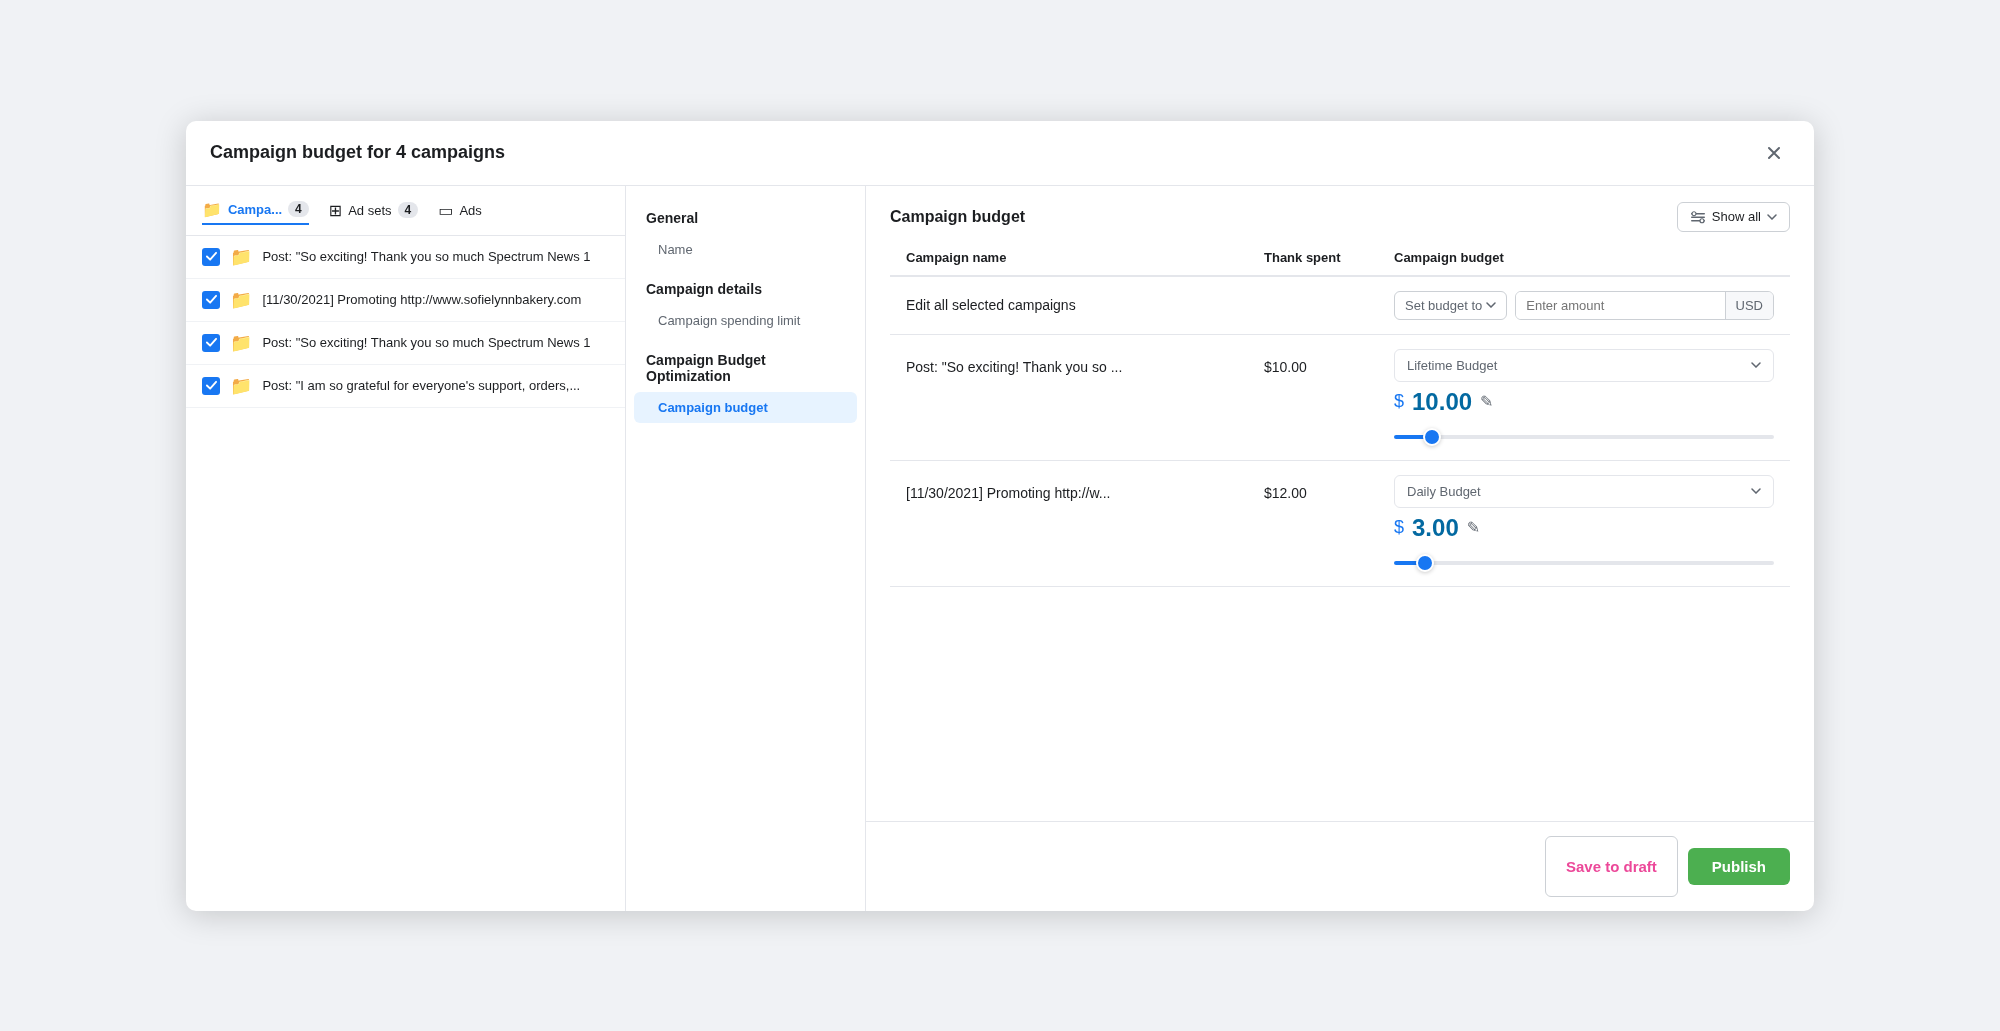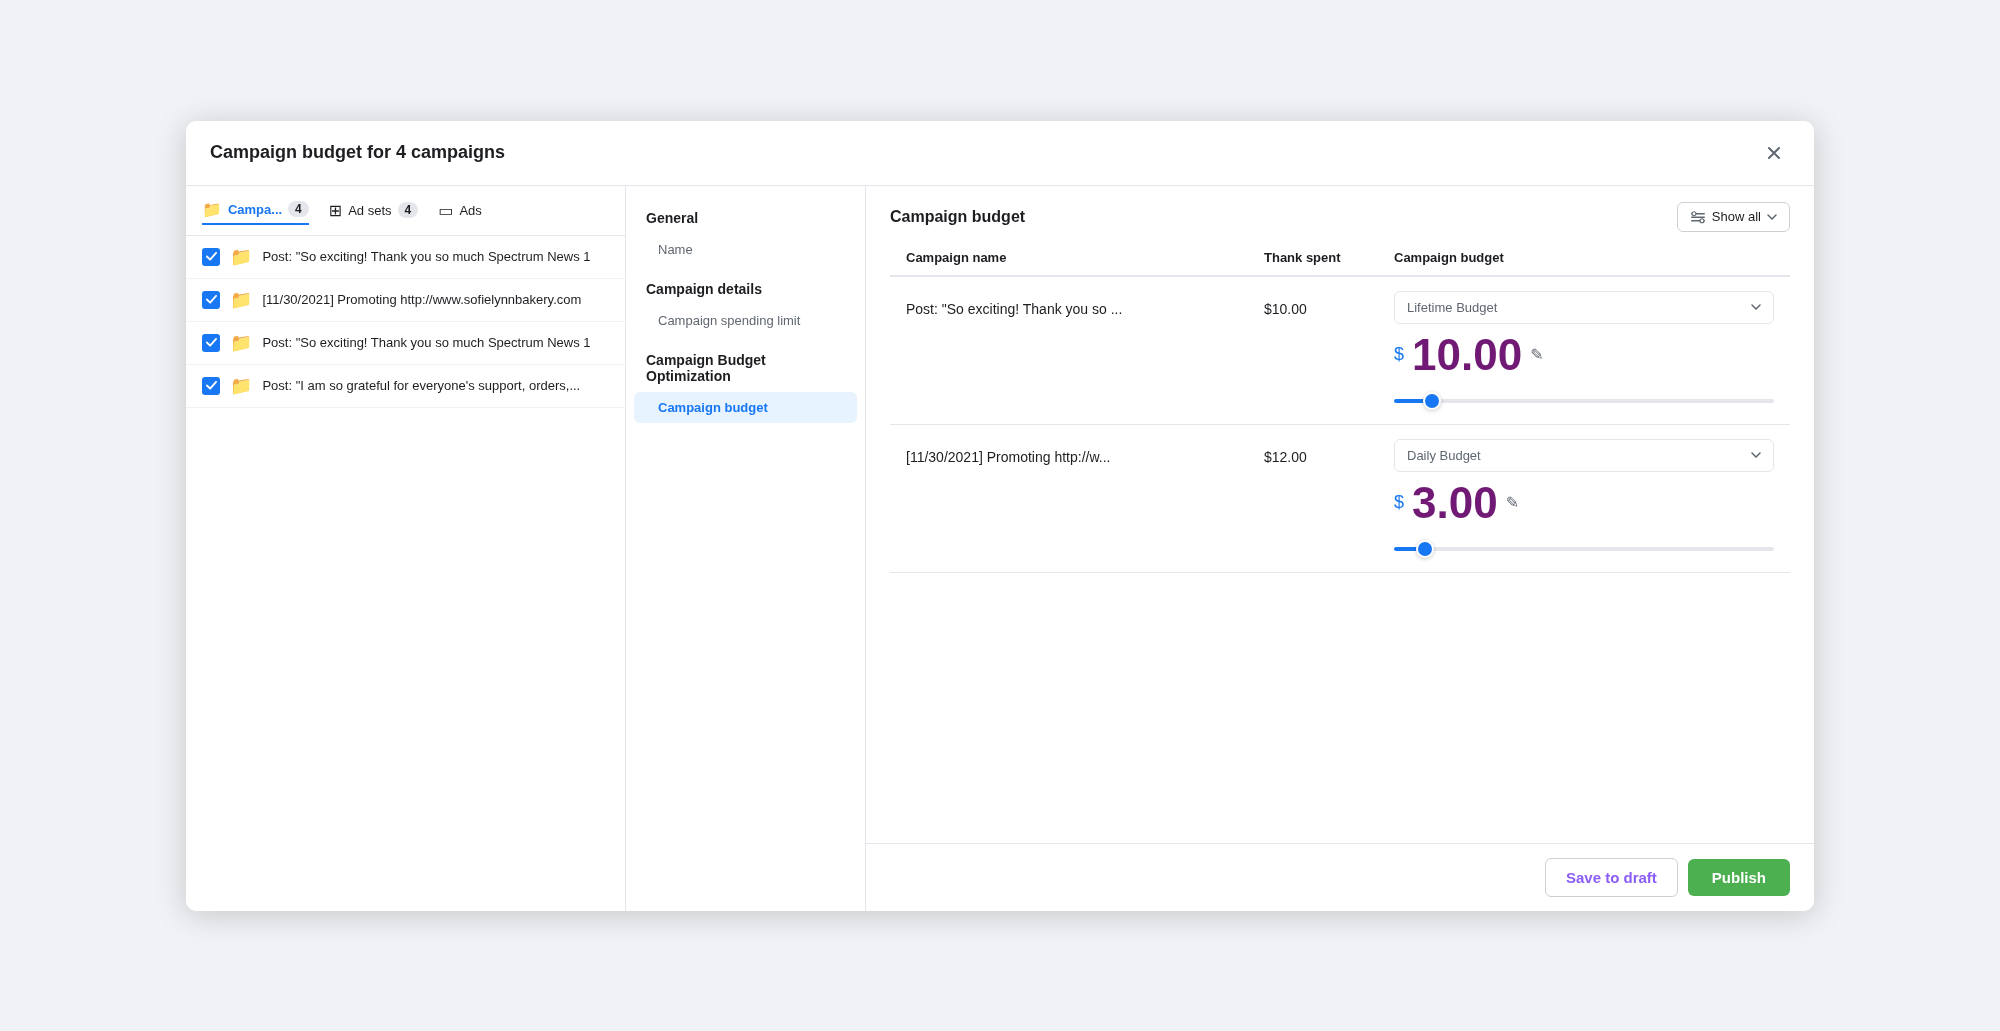--- a/index.html
+++ b/index.html
@@ -291,23 +291,23 @@
     }
     .budget-amount-row {
       display: flex; align-items: center; gap: 8px;
     }
     .dollar-sign {
       font-size: 18px;
       color: #1877f2;
       font-weight: 500;
     }
     .budget-value {
-      font-size: 44px;
+      font-size: 24px;
       font-weight: 700;
-      color: #701a75;
+      color: #0369a1;
     }
     .edit-pencil {
       font-size: 16px;
       color: #606770;
       cursor: pointer;
     }
     .slider-container {
       padding: 4px 0;
     }
     .slider {
@@ -349,27 +349,27 @@
     .modal-footer {
       display: flex;
       justify-content: flex-end;
       align-items: center;
       padding: 14px 24px;
       border-top: 1px solid #e4e6eb;
       gap: 10px;
       flex-shrink: 0;
     }
     .btn-draft {
-      padding: 10px 20px;
+      padding: 21px 20px;
       border: 1px solid #ccd0d5;
       background: #fff;
       border-radius: 6px;
       font-size: 15px;
       font-weight: 600;
-      color: #8b5cf6;
+      color: #ec4899;
       cursor: pointer;
     }
     .btn-publish {
       padding: 10px 24px;
       border: none;
       background: #4caf50;
       border-radius: 6px;
       font-size: 15px;
       font-weight: 600;
       color: #fff;
@@ -480,20 +480,36 @@
       </div>
 
       <div class="budget-table">
 
         <div class="table-header">
           <div class="th">Campaign name</div>
           <div class="th">Thank spent</div>
           <div class="th">Campaign budget</div>
         </div>
 
+        <div class="edit-all-row">
+          <div class="edit-all-label">Edit all selected campaigns</div>
+          <div></div>
+          <div class="budget-controls">
+            <div class="set-budget-select">
+              <span>Set budget to</span>
+              <svg width="10" height="6" viewBox="0 0 10 6" fill="none">
+                <path d="M1 1l4 4 4-4" stroke="#606770" stroke-width="1.5" stroke-linecap="round"></path>
+              </svg>
+            </div>
+            <div class="amount-input">
+              <input type="text" placeholder="Enter amount" style="">
+              <span class="usd-label">USD</span>
+            </div>
+          </div>
+        </div>
 
         <div class="campaign-row">
           <div class="campaign-row-inner">
             <div class="campaign-row-name">Post: "So exciting! Thank you so ...</div>
             <div class="campaign-row-spent">$10.00</div>
             <div class="budget-right">
               <div class="budget-type-select">
                 <span>Lifetime Budget</span>
                 <svg width="10" height="6" viewBox="0 0 10 6" fill="none">
                   <path d="M1 1l4 4 4-4" stroke="#606770" stroke-width="1.5" stroke-linecap="round"></path>

